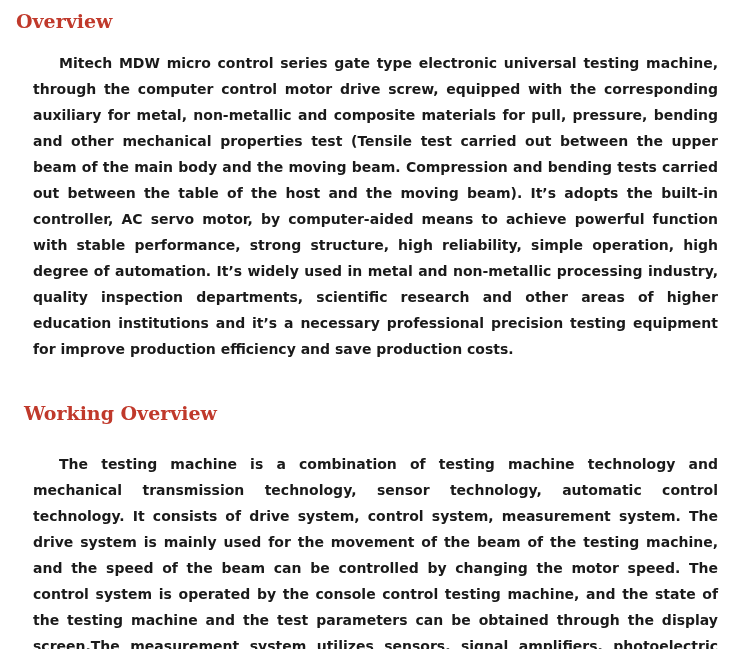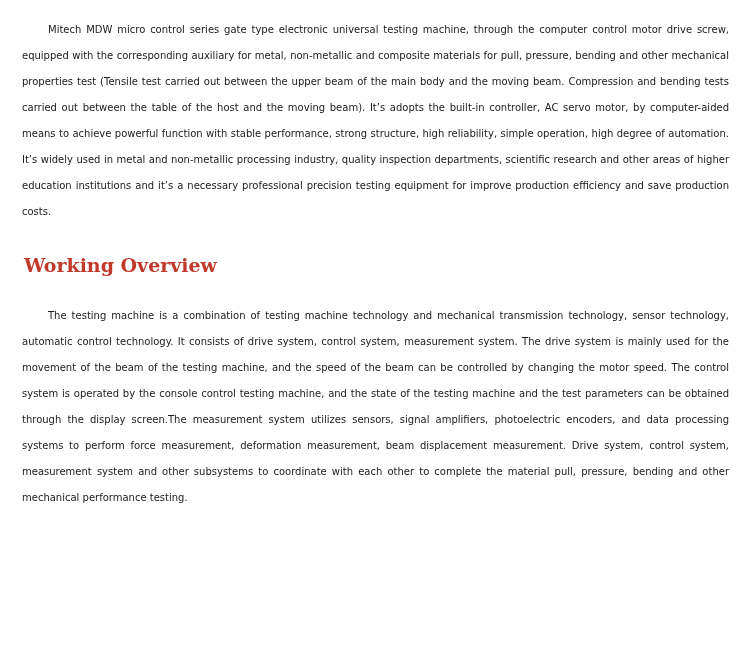--- a/index.html
+++ b/index.html
@@ -31,43 +31,45 @@
   }
   .heading-overview {
     padding-top: 10px;
     padding-left: 4px;
   }
   .heading-working {
     padding-top: 22px;
     padding-left: 12px;
   }
   .body-text {
-    font-size: 10px;
+    font-size: 14px;
     line-height: 26px;
     text-align: justify;
     text-justify: inter-word;
     color: #1a1a1a;
-    margin: 7px;
+    margin: 18px;
     padding-left: 3px;
     padding-right: 2px;
+    font-weight: bold;
   }
   .p-overview {
     margin-top: 17px;
     text-indent: 26px;
   }
   .p-working {
     margin-top: 26px;
     text-indent: 26px;
   }
 </style>
 </head>
 <body>
 
 <div class="page">
 
+  <h2 class="section-heading heading-overview">Overview</h2>
 
   <p class="body-text p-overview">Mitech MDW micro control series gate type electronic universal testing machine, through the computer control motor drive screw, equipped with the corresponding auxiliary for metal, non-metallic and composite materials for pull, pressure, bending and other mechanical properties test (Tensile test carried out between the upper beam of the main body and the moving beam. Compression and bending tests carried out between the table of the host and the moving beam). It’s adopts the built-in controller, AC servo motor, by computer-aided means to achieve powerful function with stable performance, strong structure, high reliability, simple operation, high degree of automation. It’s widely used in metal and non-metallic processing industry, quality inspection departments, scientific research and other areas of higher education institutions and it’s a necessary professional precision testing equipment for improve production efficiency and save production costs.</p>
 
   <h2 class="section-heading heading-working">Working Overview</h2>
 
   <p class="body-text p-working">The testing machine is a combination of testing machine technology and mechanical transmission technology, sensor technology, automatic control technology. It consists of drive system, control system, measurement system. The drive system is mainly used for the movement of the beam of the testing machine, and the speed of the beam can be controlled by changing the motor speed. The control system is operated by the console control testing machine, and the state of the testing machine and the test parameters can be obtained through the display screen.The measurement system utilizes sensors, signal amplifiers, photoelectric encoders, and data processing systems to perform force measurement, deformation measurement, beam displacement measurement. Drive system, control system, measurement system and other subsystems to coordinate with each other to complete the material pull, pressure, bending and other mechanical performance testing.</p>
 
 </div>
 
 </body></html>

